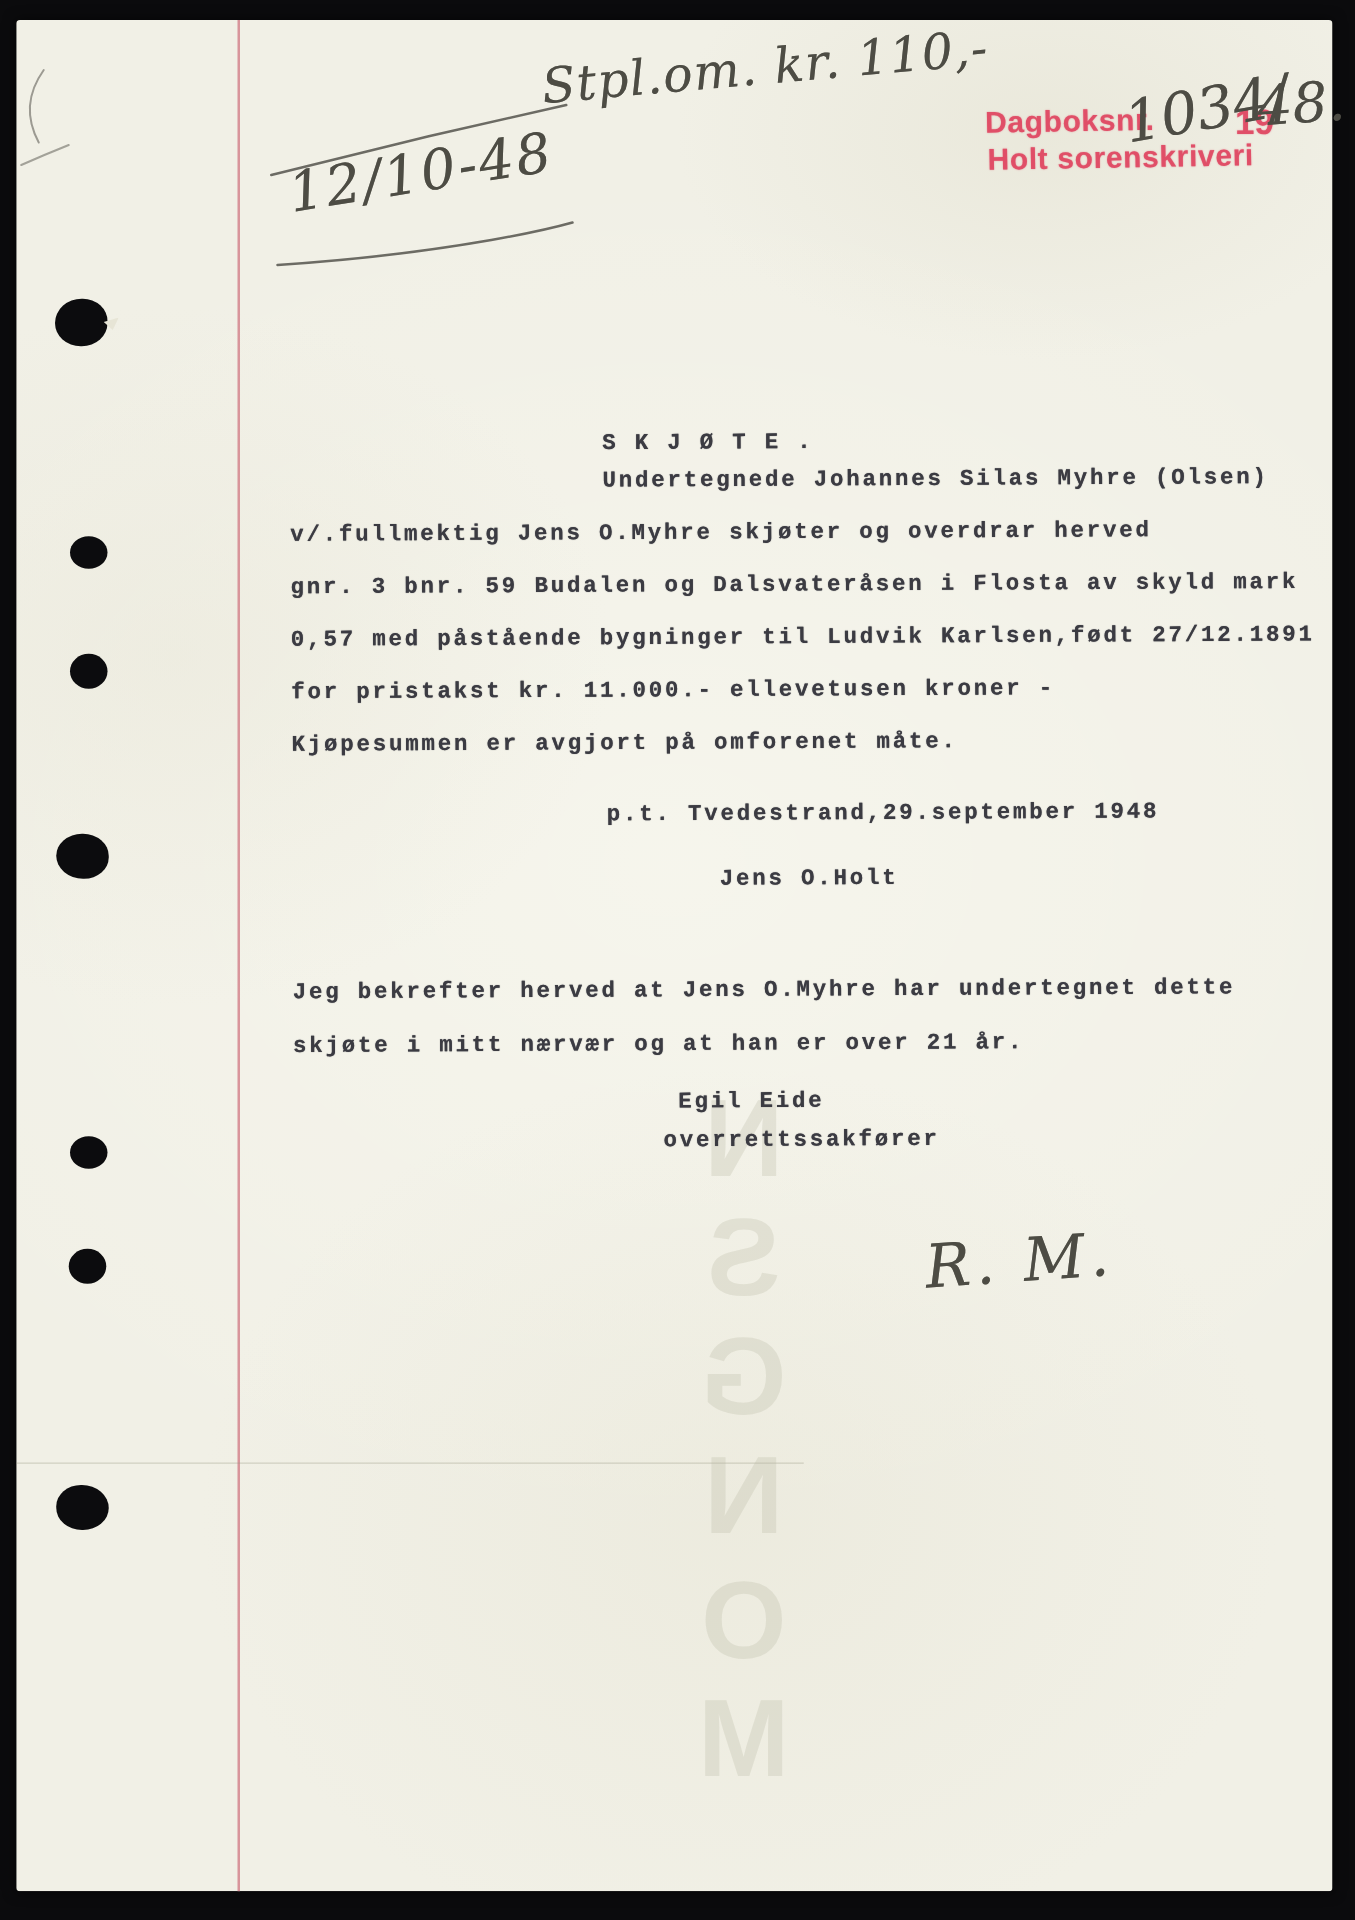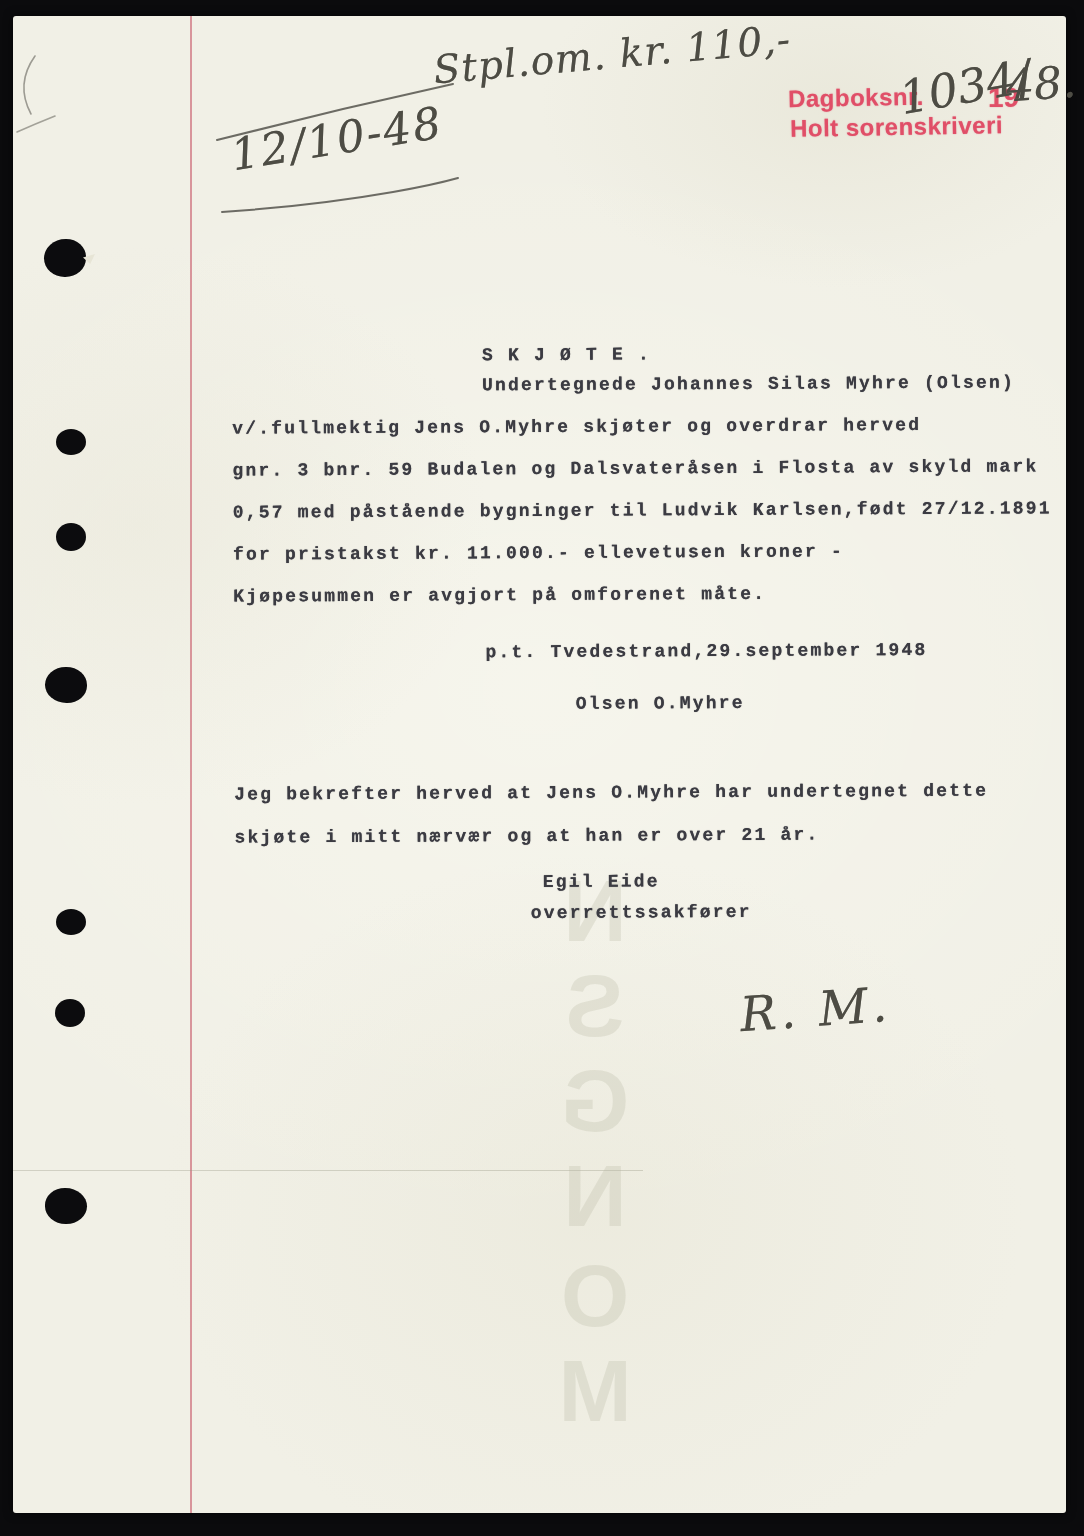--- a/index.html
+++ b/index.html
@@ -150,21 +150,21 @@
 
   <div class="typed-block">
     <div class="typed l0">S K J Ø T E .</div>
     <div class="typed l1">Undertegnede Johannes Silas Myhre (Olsen)</div>
     <div class="typed l2">v/.fullmektig Jens O.Myhre skjøter og overdrar herved</div>
     <div class="typed l3">gnr. 3 bnr. 59 Budalen og Dalsvateråsen i Flosta av skyld mark</div>
     <div class="typed l4">0,57 med påstående bygninger til Ludvik Karlsen,født 27/12.1891</div>
     <div class="typed l5">for pristakst kr. 11.000.- ellevetusen kroner -</div>
     <div class="typed l6">Kjøpesummen er avgjort på omforenet måte.</div>
     <div class="typed l7">p.t. Tvedestrand,29.september 1948</div>
-    <div class="typed l8">Olsen O.Myhre</div>
+    <div class="typed l8">Jens O.Holt</div>
     <div class="typed l9">Jeg bekrefter herved at Jens O.Myhre har undertegnet dette</div>
     <div class="typed l10">skjøte i mitt nærvær og at han er over 21 år.</div>
     <div class="typed l11">Egil Eide</div>
     <div class="typed l12">overrettssakfører</div>
   </div>
 
   <div class="hand sig">R. M.</div>
 
 </div>
 

